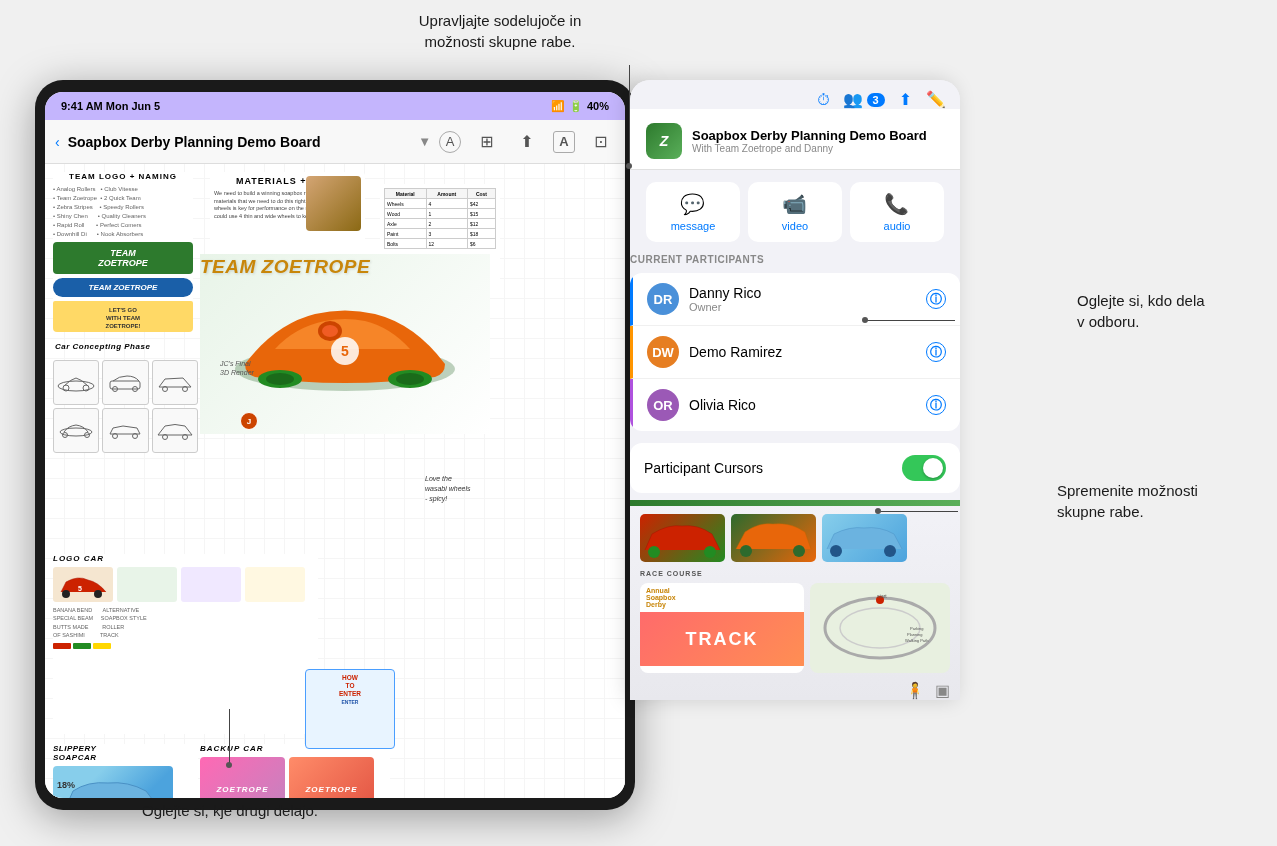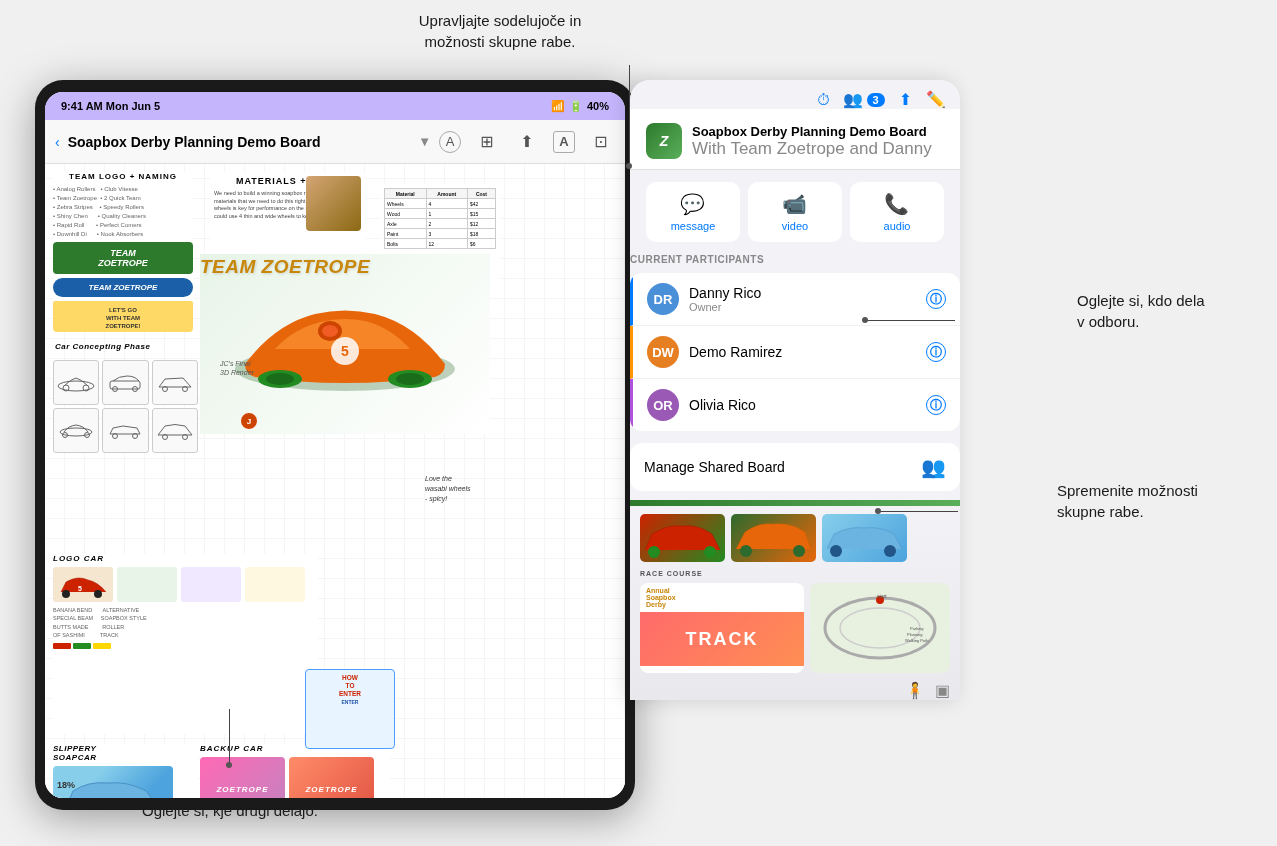--- a/index.html
+++ b/index.html
@@ -373,21 +373,21 @@
       font-style: italic;
     }
 
     .panel-board-title {
       font-size: 13px;
       font-weight: 600;
       color: #000;
     }
 
     .panel-board-subtitle {
-      font-size: 17px;
+      font-size: 10px;
       color: #888;
     }
 
     
     .contact-buttons {
       display: grid;
       grid-template-columns: 1fr 1fr 1fr;
       gap: 8px;
       padding: 12px 16px;
     }
@@ -990,20 +990,26 @@
 
       <div class="participant-item border-left-purple">
         <div class="participant-avatar" style="background:#9b59b6;">OR</div>
         <div style="flex:1;">
           <div class="participant-name">Olivia Rico</div>
         </div>
         <div class="participant-info-btn">ⓘ</div>
       </div>
     </div>
 
+    <div class="toggle-row">
+      <span class="toggle-label">Participant Cursors</span>
+      <div class="toggle">
+        <div class="toggle-knob"></div>
+      </div>
+    </div>
 
     <div class="manage-row">
       <span class="manage-label">Manage Shared Board</span>
       <span class="manage-icon">👥</span>
     </div>
   </div>
 
   <div class="panel-board-preview">
 
     <div style="height:6px;background:linear-gradient(90deg,#2d7a2d,#5aaf5a);"></div>

